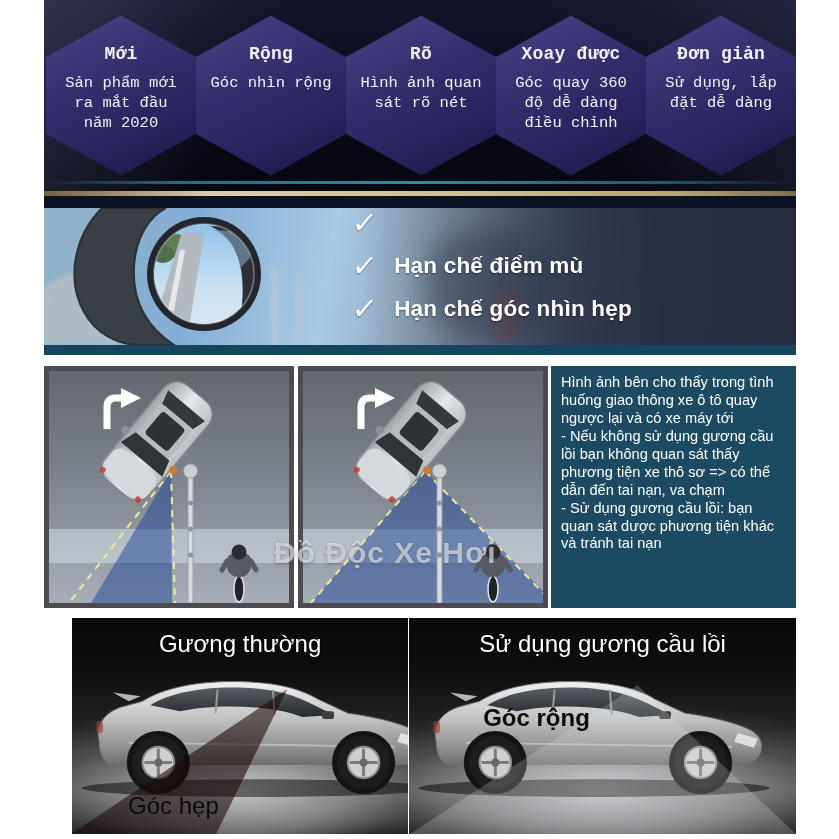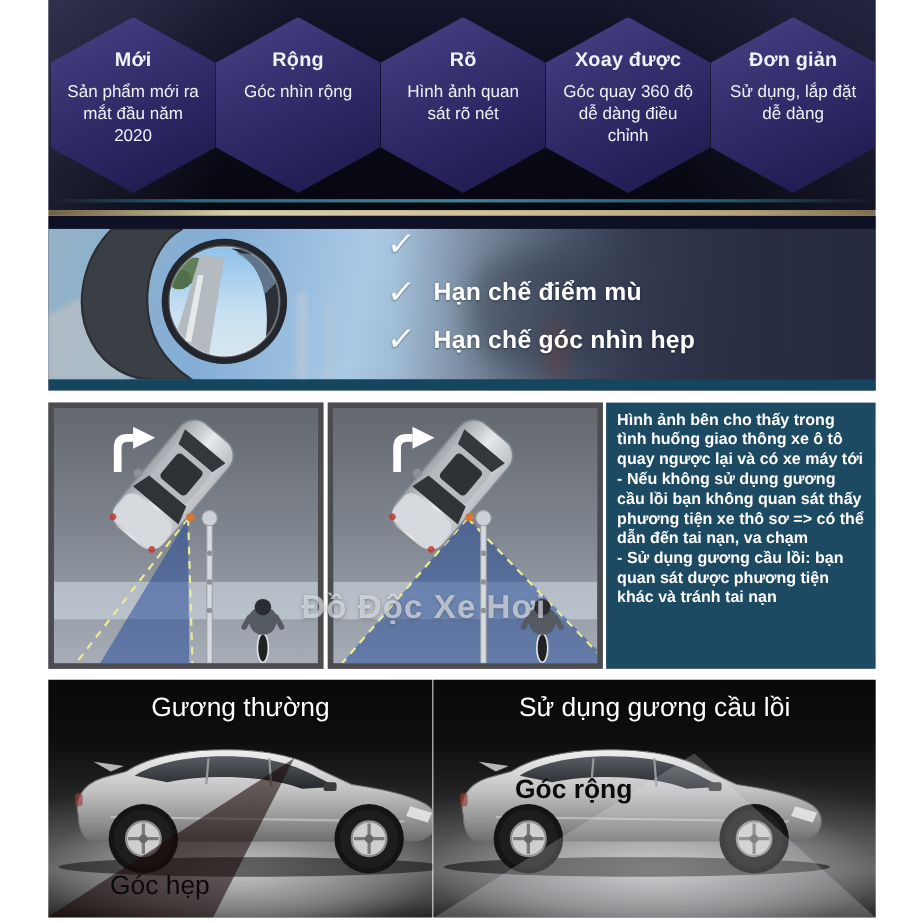--- a/index.html
+++ b/index.html
@@ -18,21 +18,21 @@
       linear-gradient(250deg, rgba(60,65,100,.35) 0%, rgba(20,20,40,0) 30%),
       linear-gradient(180deg,#15152c 0%,#0b0b1a 45%,#070710 100%);
     overflow:hidden;
   }
   .hex-row { position:absolute; inset:0; display:flex; align-items:center; justify-content:space-between; padding:0 2px; }
   .hex {
     width:150px; height:160px; flex:0 0 auto;
     clip-path:polygon(50% 0,100% 26%,100% 74%,50% 100%,0 74%,0 26%);
     background:linear-gradient(155deg,#4a4488 0%,#373170 35%,#2a2560 65%,#1b1747 100%);
     color:#f1f1f7; text-align:center;
-    font-family:Liberation Sans, sans-serif;
+    font-family:Liberation Mono, monospace;
     padding-top:28px;
   }
   .hex-title { font-size:18px; font-weight:bold; margin-bottom:9px; letter-spacing:.2px; }
   .hex-desc { font-size:15.5px; line-height:1.32; padding:0 13px; }
   .teal-glow {
     position:absolute; left:0; right:0; bottom:7px; height:3px;
     background:linear-gradient(90deg, rgba(60,190,230,0) 0%, rgba(70,185,225,.55) 18%, rgba(90,200,235,.65) 50%, rgba(70,185,225,.45) 82%, rgba(60,190,230,0) 100%);
     filter:blur(.4px);
   }
 
@@ -60,30 +60,30 @@
   .teal-strip { position:absolute; left:0; right:0; bottom:0; height:10px; background:#16465f; z-index:3; }
 
   
   .sec3 { position:relative; margin-top:11px; height:242px; display:flex; }
   .panel {
     width:250px; height:242px; border:5px solid #4c4c50; background:#7d838c; flex:0 0 auto; overflow:hidden;
   }
   .panel + .panel { margin-left:4px; }
   .diagram-text {
     margin-left:3px; width:281px; height:242px; background:#1d4a63; color:#ffffff;
-    font-size:14.6px; line-height:1.23; padding:8px 10px; overflow:hidden;font-weight:bold;
+    font-size:14.6px; line-height:1.23; padding:8px 10px; overflow:hidden;
   }
   .watermark {
     position:absolute; left:230px; top:170px; z-index:5; white-space:nowrap;
     font-size:30px; font-weight:bold; color:rgba(240,242,246,.62);
     text-shadow:0 1px 3px rgba(70,74,84,.55); letter-spacing:1px; pointer-events:none;
   }
 
   
-  .sec4 { margin-top:10px; display:flex; gap:1px; height:216px; }
+  .sec4 { margin-top:10px; display:flex; gap:1px; height:216px;margin-left:28px; }
   .photo { position:relative; overflow:hidden; background:
       radial-gradient(ellipse 72% 42% at 50% 80%, rgba(210,210,212,.85) 0%, rgba(140,140,142,.75) 45%, rgba(60,60,62,.45) 72%, rgba(15,15,16,.4) 100%),
       linear-gradient(180deg,#060606 0%,#0d0d0d 26%,#333333 50%,#6f6f6f 70%,#858585 80%,#4d4d4d 93%,#1f1f1f 100%);
   }
   .photo-left { width:371px; }
   .photo-right { width:427px; }
   .wedge-dark { position:absolute; inset:0; background:rgba(26,9,9,.58);
       clip-path:polygon(64% 33%, -6% 106%, 41% 106%); }
   .wedge-light { position:absolute; inset:0; background:rgba(228,231,238,.22);
       clip-path:polygon(59% 31%, -10% 112%, 100% 100%); }

